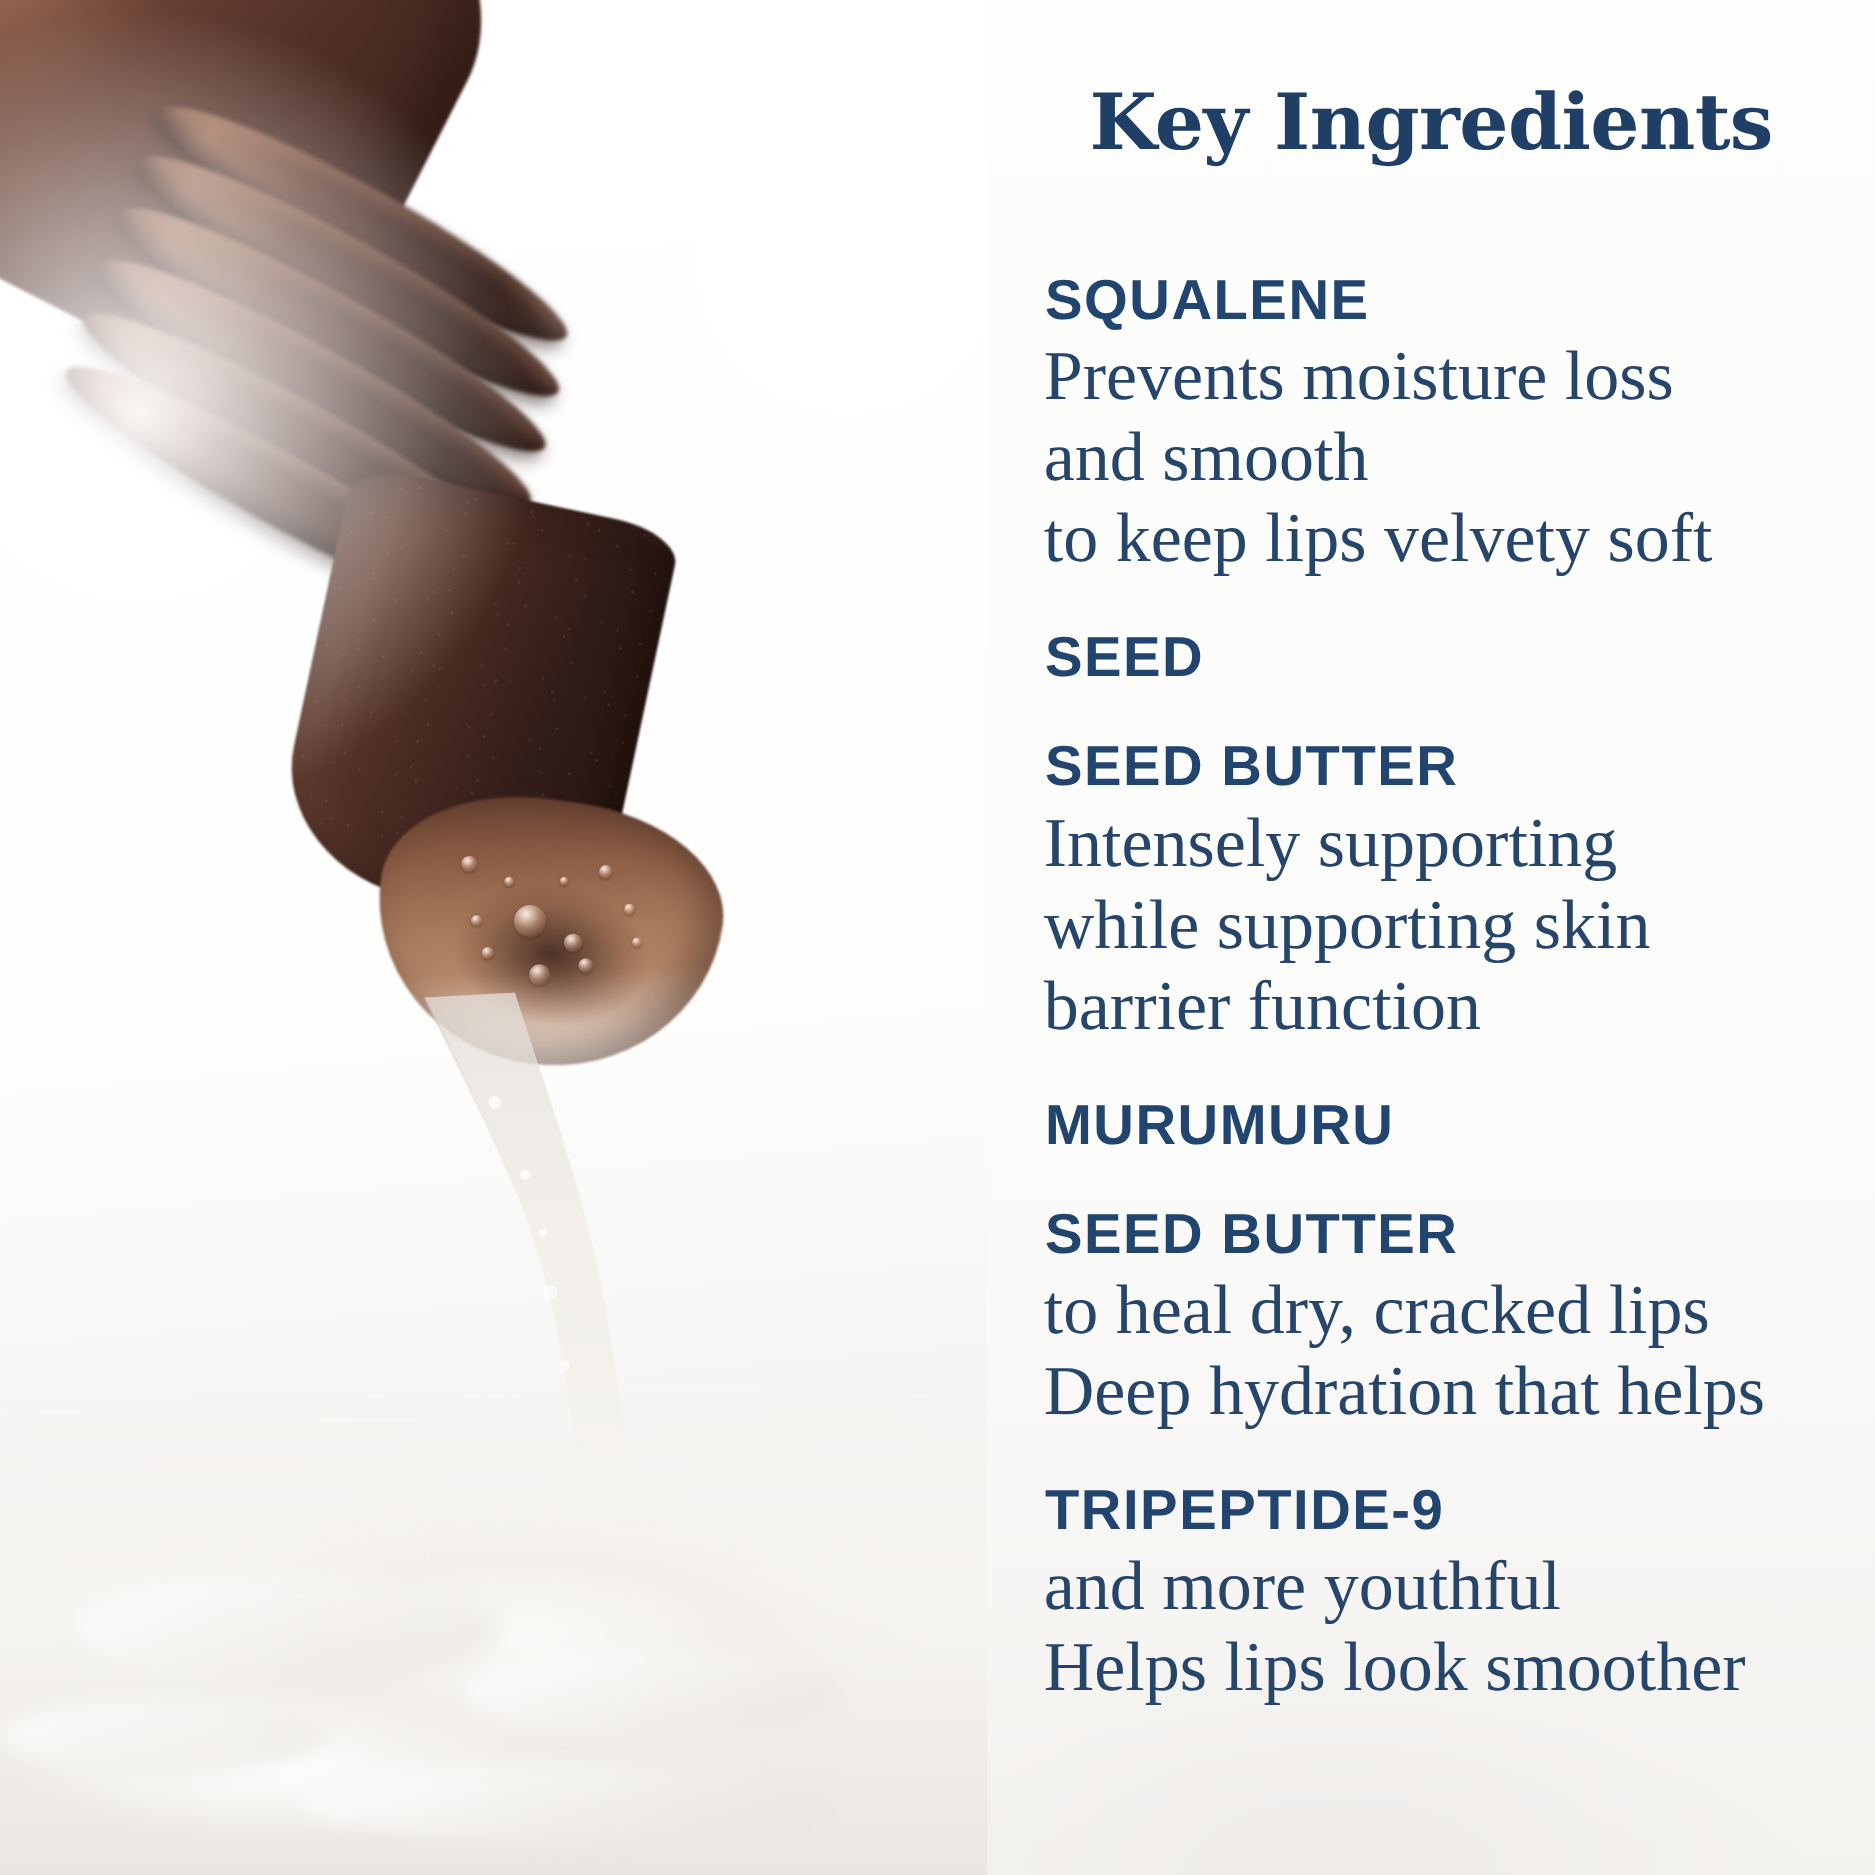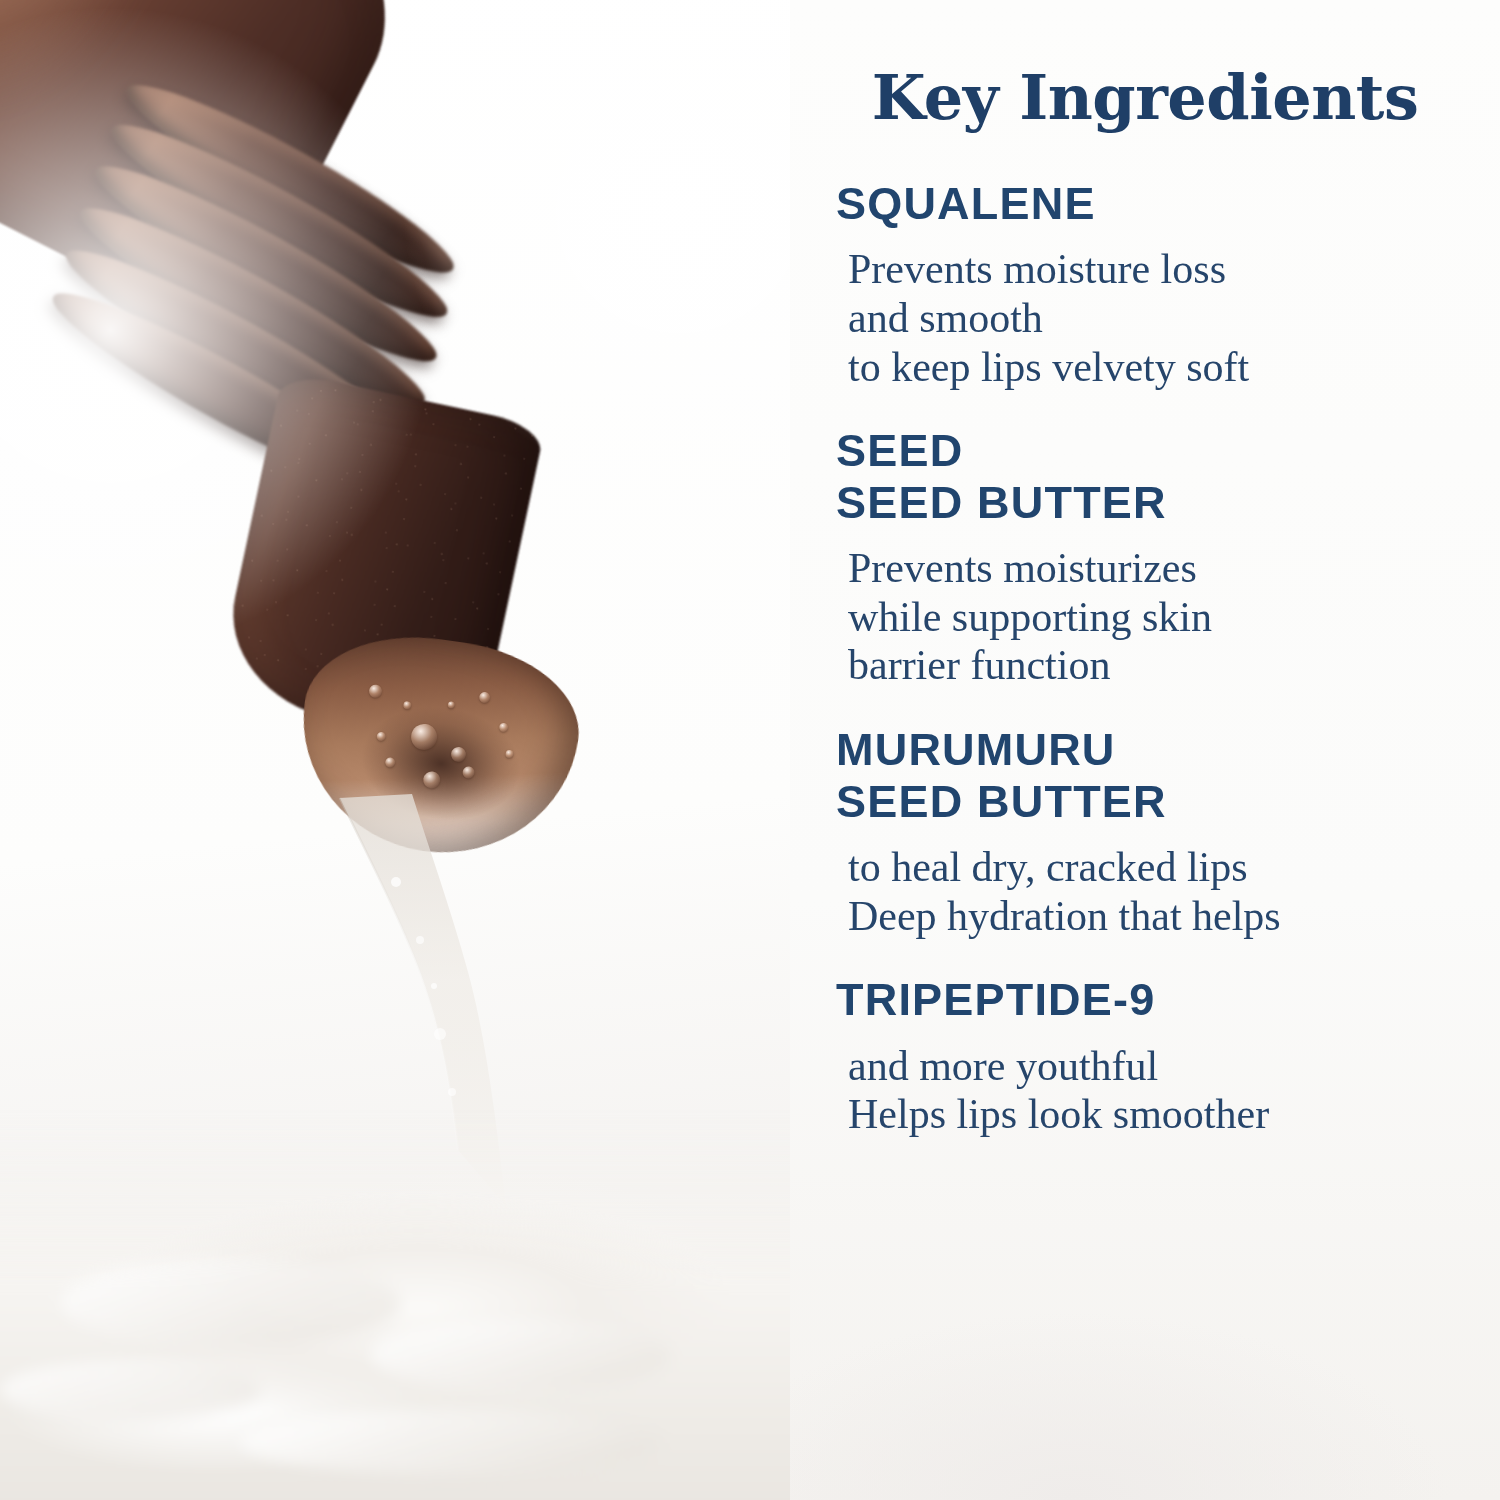--- a/index.html
+++ b/index.html
@@ -256,29 +256,29 @@
 
   .ing-name {
     font-family: "Liberation Sans", "DejaVu Sans", sans-serif;
     font-weight: 700;
     font-size: 45px;
     line-height: 1.14;
     letter-spacing: 1.2px;
     color: #21456e;
     margin: 0 0 4px 4px;
   }
-  .ing-name .line { display: block; }
+  .ing-name .line { display: block; margin-top: 36px; }
 
   .ing-desc {
     font-family: "Liberation Serif", "DejaVu Serif", serif;
     font-weight: 400;
-    font-size: 42px;
+    font-size: 56px;
     line-height: 1.16;
     color: #26456b;
-    margin: 16px;
+    margin: 3px;
   }
   .ing-desc .line { display: block; }
 </style>
 </head>
 <body>
 
 <div class="canvas">
 
   <div class="photo">
 
@@ -363,21 +363,21 @@
           <span class="line">to keep lips velvety soft</span>
         </div>
       </div>
 
       <div class="ingredient">
         <div class="ing-name">
           <span class="line">SEED</span>
           <span class="line">SEED BUTTER</span>
         </div>
         <div class="ing-desc">
-          <span class="line">Prevents moisturizes</span>
+          <span class="line">Intensely supporting</span>
           <span class="line">while supporting skin</span>
           <span class="line">barrier function</span>
         </div>
       </div>
 
       <div class="ingredient">
         <div class="ing-name">
           <span class="line">MURUMURU</span>
           <span class="line">SEED BUTTER</span>
         </div>

